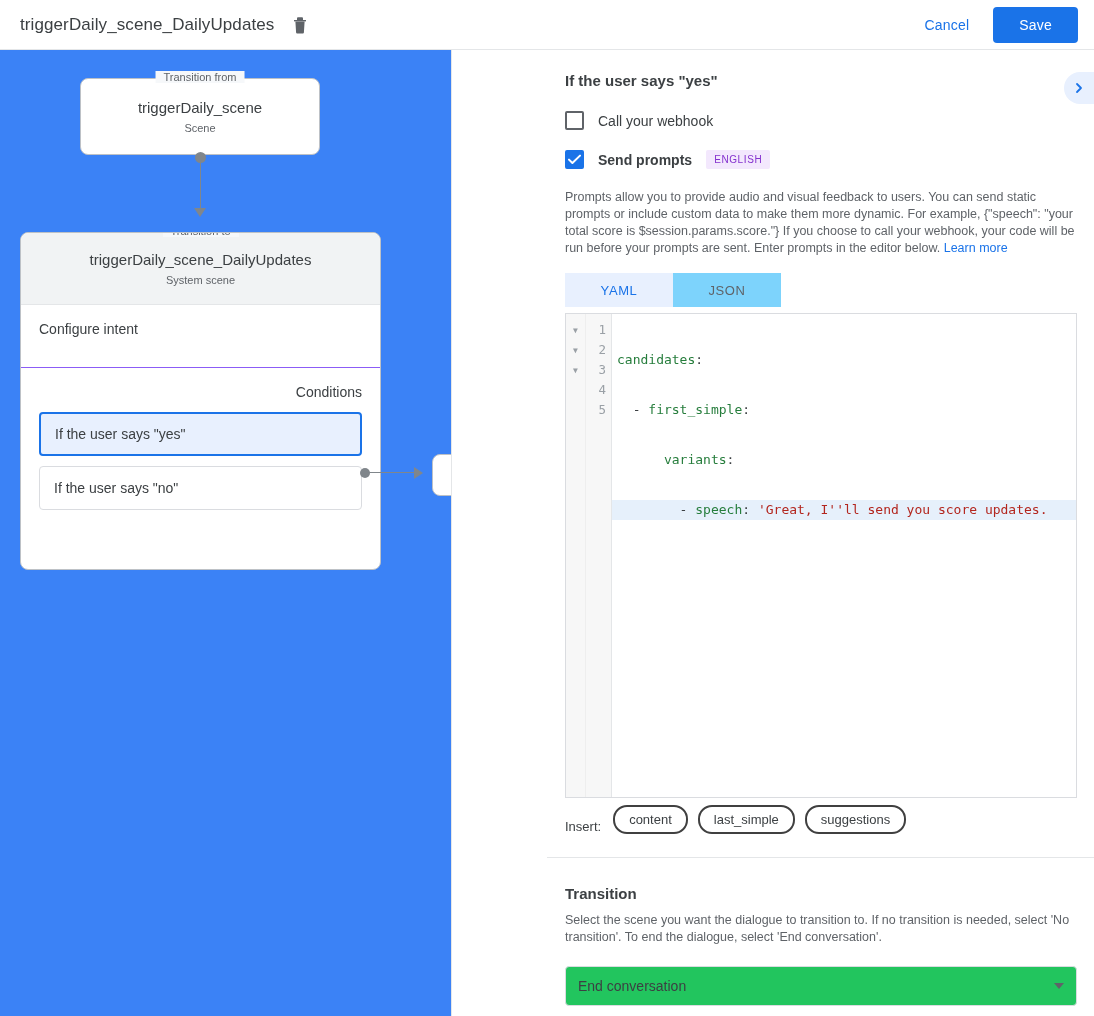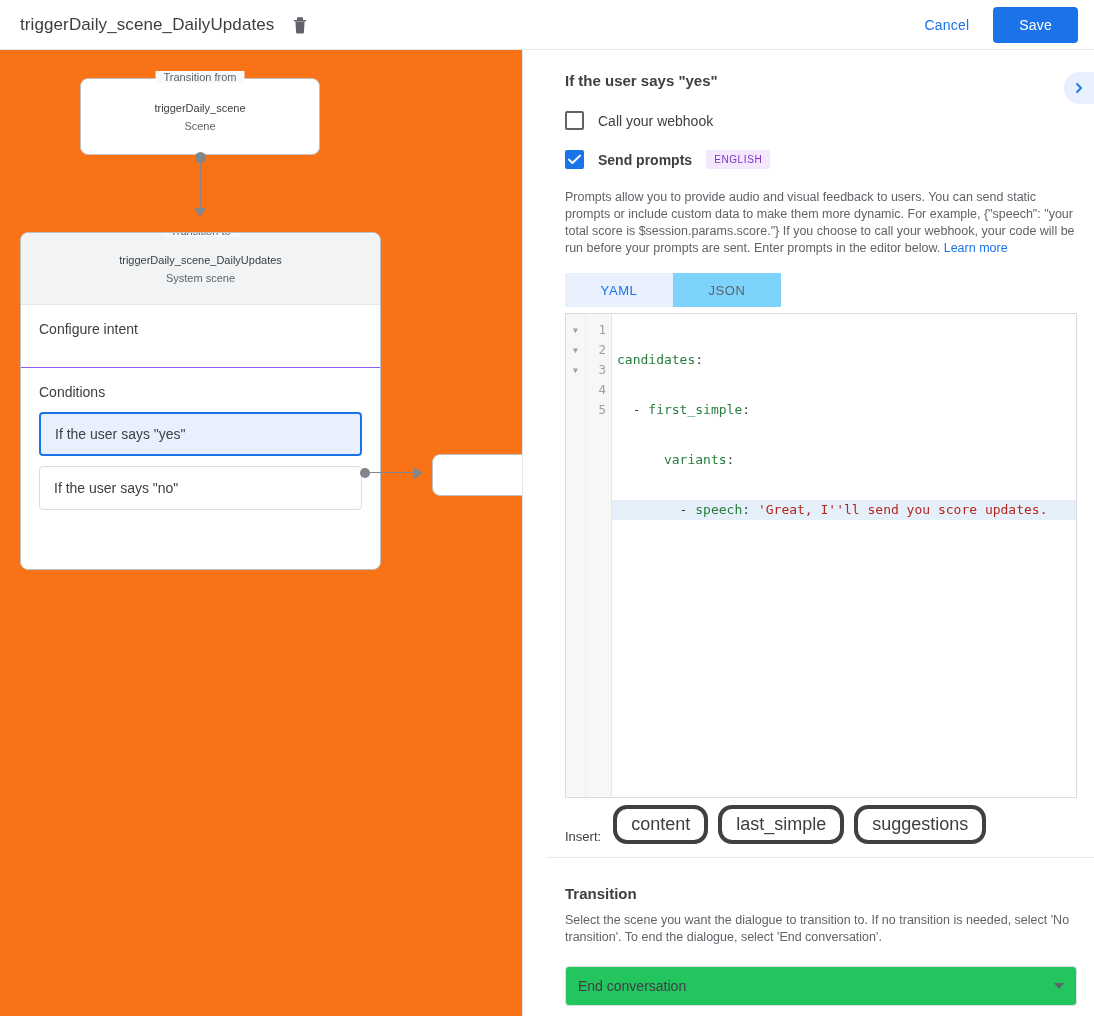--- a/index.html
+++ b/index.html
@@ -34,38 +34,38 @@
     padding: 8px 14px; cursor: pointer; font-family: inherit; letter-spacing: .2px;
   }
   .save-btn {
     font-size: 14px; color: #ffffff; background: #1a73e8; border: none;
     border-radius: 4px; padding: 10px 26px; cursor: pointer;
     font-family: inherit; letter-spacing: .2px;
   }
 
   
   .canvas {
-    position: absolute; left: 0; top: 50px; width: 523px; height: 966px;
-    background: #f97316; border-right: 1px solid #e4e6e8; overflow: hidden;
+    position: absolute; left: 0; top: 50px; width: 452px; height: 966px;
+    background: #3b82f6; border-right: 1px solid #e4e6e8; overflow: hidden;
   }
   .fieldset {
     position: absolute; border: 1px solid #bdc1c6; border-radius: 8px;
     background: #ffffff;
   }
   .fieldset .legend {
     position: absolute; top: -8px; left: 50%; transform: translateX(-50%);
     background: #f6f8fa; padding: 0 8px; font-size: 11px; color: #5f6368;
     white-space: nowrap;
   }
   
   .node-from {
     left: 80px; top: 28px; width: 240px; height: 77px;
     display: flex; flex-direction: column; align-items: center; justify-content: center;
   }
-  .node-title { font-size: 11px; color: #3c4043; }
+  .node-title { font-size: 15px; color: #3c4043; }
   .node-sub { font-size: 11px; color: #5f6368; margin-top: 6px; }
 
   
   .vline {
     position: absolute; left: 200px; top: 107px; width: 1px; height: 56px;
     background: #80868b;
   }
   .vdot {
     position: absolute; left: 195px; top: 102px; width: 11px; height: 11px;
     border-radius: 50%; background: #80868b;
@@ -82,21 +82,21 @@
     background: #ffffff; padding: 0; overflow: hidden;
   }
   .node-to-head {
     height: 72px; background: #f1f3f4; border-bottom: 1px solid #e4e6e8;
     display: flex; flex-direction: column; align-items: center; justify-content: center;
     border-radius: 7px 7px 0 0;
   }
   .section {
     padding: 16px 18px 18px 18px; border-bottom: 1px solid #8b5cf6;
   }
-  .section:last-child { border-bottom: none; }
+  .section:last-child { border-bottom: none; text-align: right; }
   .section-label { font-size: 14px; color: #3c4043; margin-bottom: 12px; }
   .text-field {
     height: 44px; border: 1px solid #dadce0; border-radius: 4px;
     display: flex; align-items: center; padding: 0 14px;
     font-size: 14px; color: #3c4043; background: #fff; cursor: text;
   }
   .cond-item {
     height: 44px; border: 1px solid #dadce0; border-radius: 4px;
     display: flex; align-items: center; padding: 0 14px;
     font-size: 14px; color: #3c4043; background: #fff; cursor: pointer;
@@ -203,22 +203,22 @@
   .tok-key { color: #267d3c; }
   .tok-punct { color: #3c4043; }
   .tok-str { color: #b3261e; }
   .tok-plain { color: #3c4043; }
 
   .insert-row {
     display: flex; align-items: flex-end; margin-top: 7px; gap: 10px;
   }
   .insert-label { font-size: 13px; color: #3c4043; margin-right: 2px; }
   .chip {
-    border: 4px solid #404040; border-radius: 14px; padding: 5px 14px;
-    font-size: 18px; color: #3c4043; background: #fff; cursor: pointer;
+    border: 2px solid #404040; border-radius: 14px; padding: 5px 14px;
+    font-size: 13px; color: #3c4043; background: #fff; cursor: pointer;
   }
 
   .divider {
     position: absolute; left: 0; top: 807px; width: 547px; height: 1px;
     background: #e4e6e8;
   }
   .transition-block { position: absolute; left: 18px; top: 835px; width: 512px; }
   .trans-title { font-size: 15px; color: #3c4043; margin: 0 0 10px 0; }
   .trans-desc { font-size: 12.5px; line-height: 17px; color: #5f6368; margin: 0 0 20px 0; }
   .select {

